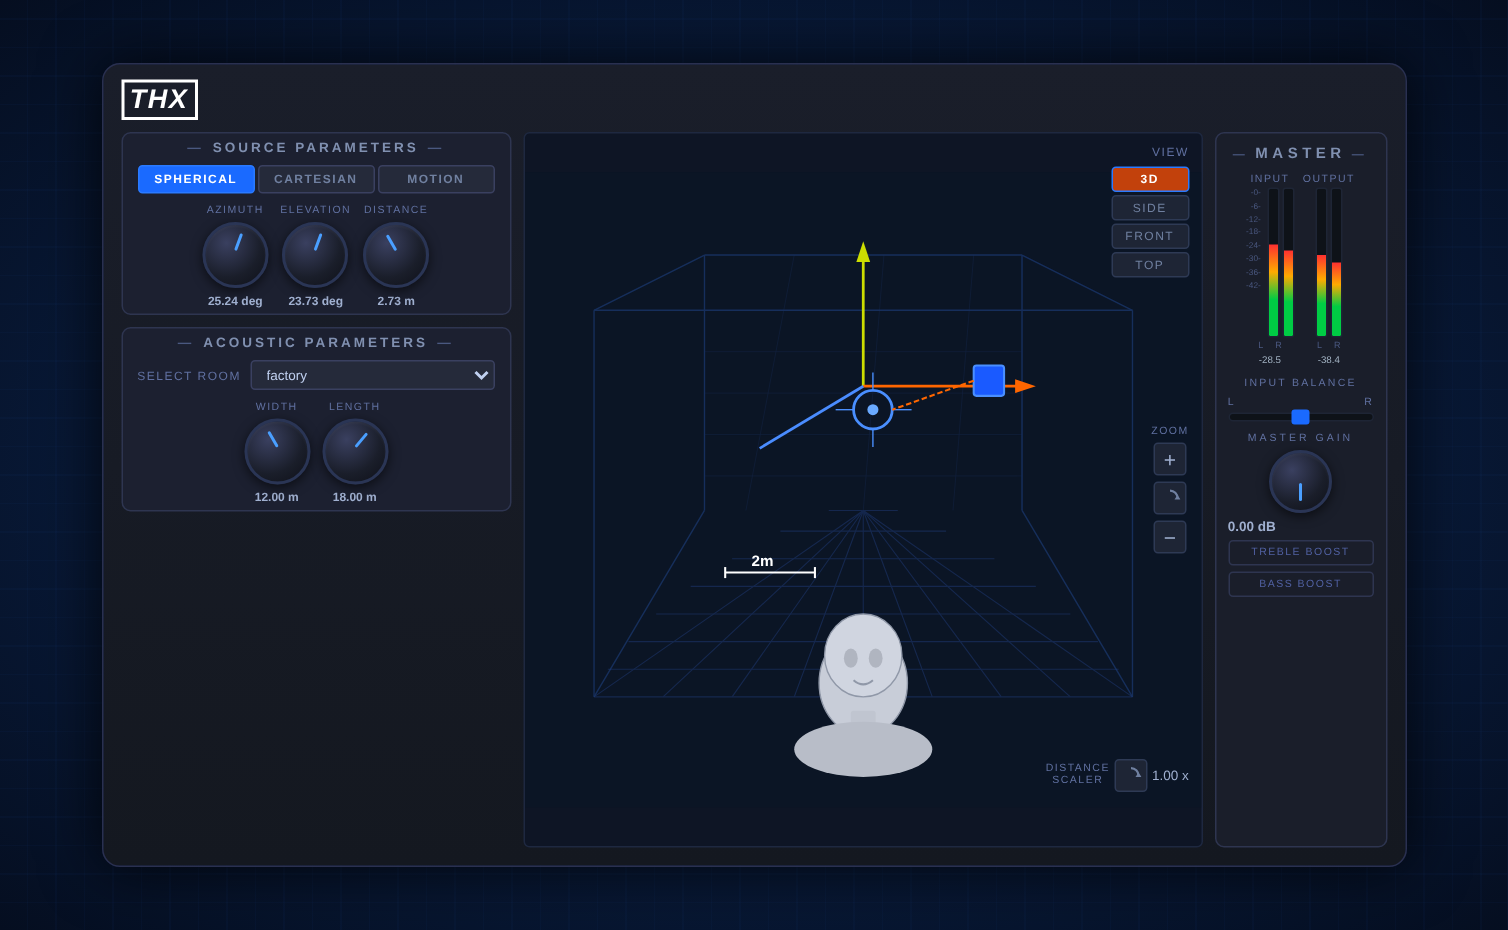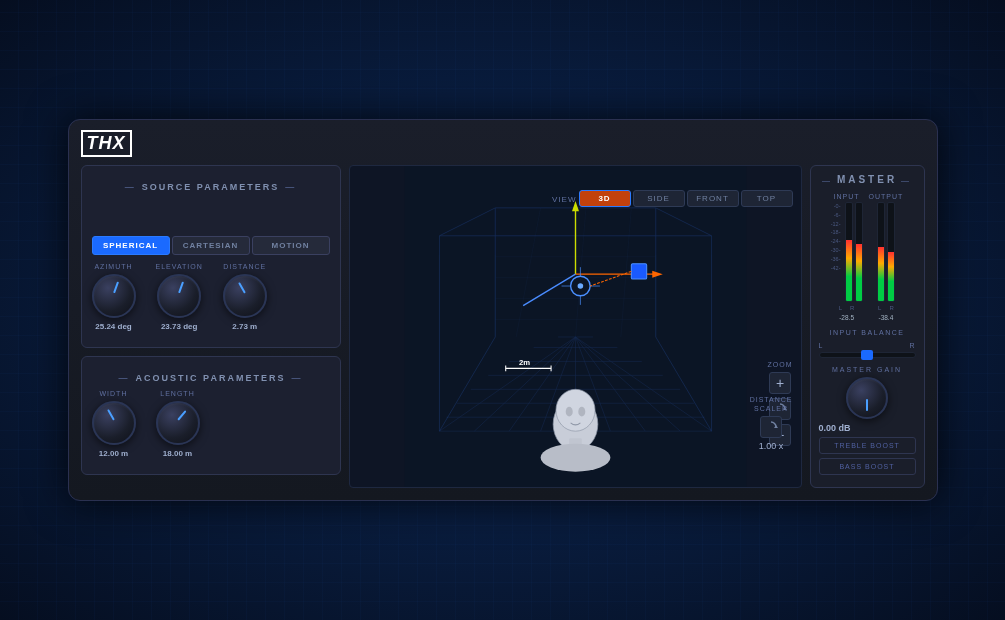--- a/index.html
+++ b/index.html
@@ -25,21 +25,21 @@
       width: 100%;
       height: 100%;
       opacity: 0.4;
       background-image: repeating-linear-gradient(0deg, transparent, transparent 18px, rgba(30,80,160,0.15) 18px, rgba(30,80,160,0.15) 19px),
                         repeating-linear-gradient(90deg, transparent, transparent 18px, rgba(30,80,160,0.15) 18px, rgba(30,80,160,0.15) 19px);
     }
     .main-container {
       position: relative;
       z-index: 1;
       width: 870px;
-      height: 382px;
+      height: 536px;
       background: linear-gradient(180deg, #1a1e2a 0%, #141820 100%);
       border-radius: 12px;
       border: 1px solid #2a3050;
       display: flex;
       flex-direction: column;
       padding: 10px 12px 12px 12px;
       box-shadow: 0 0 40px rgba(0,0,0,0.8);
     }
     .header {
       display: flex;
@@ -72,21 +72,21 @@
     .left-panel {
       width: 260px;
       display: flex;
       flex-direction: column;
       gap: 8px;
     }
     .panel-box {
       background: #1c2030;
       border: 1px solid #2e3550;
       border-radius: 6px;
-      padding: 16px 10px;
+      padding: 4px 10px;
     }
     .panel-title {
       font-size: 9px;
       font-weight: 700;
       color: #8090b0;
       letter-spacing: 2px;
       text-transform: uppercase;
       text-align: center;
       margin-bottom: 7px;
       position: relative;
@@ -112,31 +112,30 @@
       border: 1px solid #3a4060;
       border-radius: 3px;
       color: #7080a0;
       font-size: 8px;
       font-weight: 700;
       letter-spacing: 1px;
       text-transform: uppercase;
       padding: 4px 2px;
       text-align: center;
       cursor: pointer;
-      margin-top: 37px;
     }
     .tab-btn.active {
       background: #1a6aff;
       border-color: #2a7aff;
       color: #fff;
     }
     .knob-row {
       display: flex;
-      justify-content: flex-start;
-      gap: 20px;
+      justify-content: center;
+      gap: 8px;
     }
     .knob-group {
       display: flex;
       flex-direction: column;
       align-items: center;
       gap: 4px;
     }
     .knob-label {
       font-size: 7px;
       color: #6070a0;
@@ -207,24 +206,24 @@
     .center-panel {
       flex: 1;
       position: relative;
       background: #0e1525;
       border: 1px solid #1e2840;
       border-radius: 4px;
       overflow: hidden;
     }
     .view-controls {
       position: absolute;
-      top: 24px;
+      top: 8px;
       right: 8px;
       display: flex;
-      flex-direction: row;
+      flex-direction: column;
       gap: 2px;
       align-items: flex-end;
     }
     .view-label {
       font-size: 8px;
       color: #6070a0;
       letter-spacing: 1px;
       text-align: right;
       margin-bottom: 3px;
     }
@@ -283,21 +282,21 @@
       display: flex;
       align-items: center;
       justify-content: center;
       cursor: pointer;
     }
     .distance-scaler {
       position: absolute;
       right: 8px;
       bottom: 36px;
       display: flex;
-      flex-direction: column;
+      flex-direction: row;
       align-items: center;
       gap: 3px;
     }
     .ds-label {
       font-size: 7px;
       color: #6070a0;
       letter-spacing: 1px;
       text-transform: uppercase;
       text-align: center;
       line-height: 1.2;
@@ -519,20 +518,28 @@
           <div class="knob-group">
             <div class="knob-label">DISTANCE</div>
             <div class="knob turned-left"></div>
             <div class="knob-value">2.73 m</div>
           </div>
         </div>
       </div>
 
       <div class="panel-box">
         <div class="panel-title">ACOUSTIC PARAMETERS</div>
+        <div class="select-row">
+          <span class="select-label">Select Room</span>
+          <select class="select-box">
+            <option>factory</option>
+            <option>studio</option>
+            <option>concert hall</option>
+          </select>
+        </div>
         <div class="knob-row">
           <div class="knob-group">
             <div class="knob-label">WIDTH</div>
             <div class="knob turned-left"></div>
             <div class="knob-value">12.00 m</div>
           </div>
           <div class="knob-group">
             <div class="knob-label">LENGTH</div>
             <div class="knob turned-right"></div>
             <div class="knob-value">18.00 m</div>

